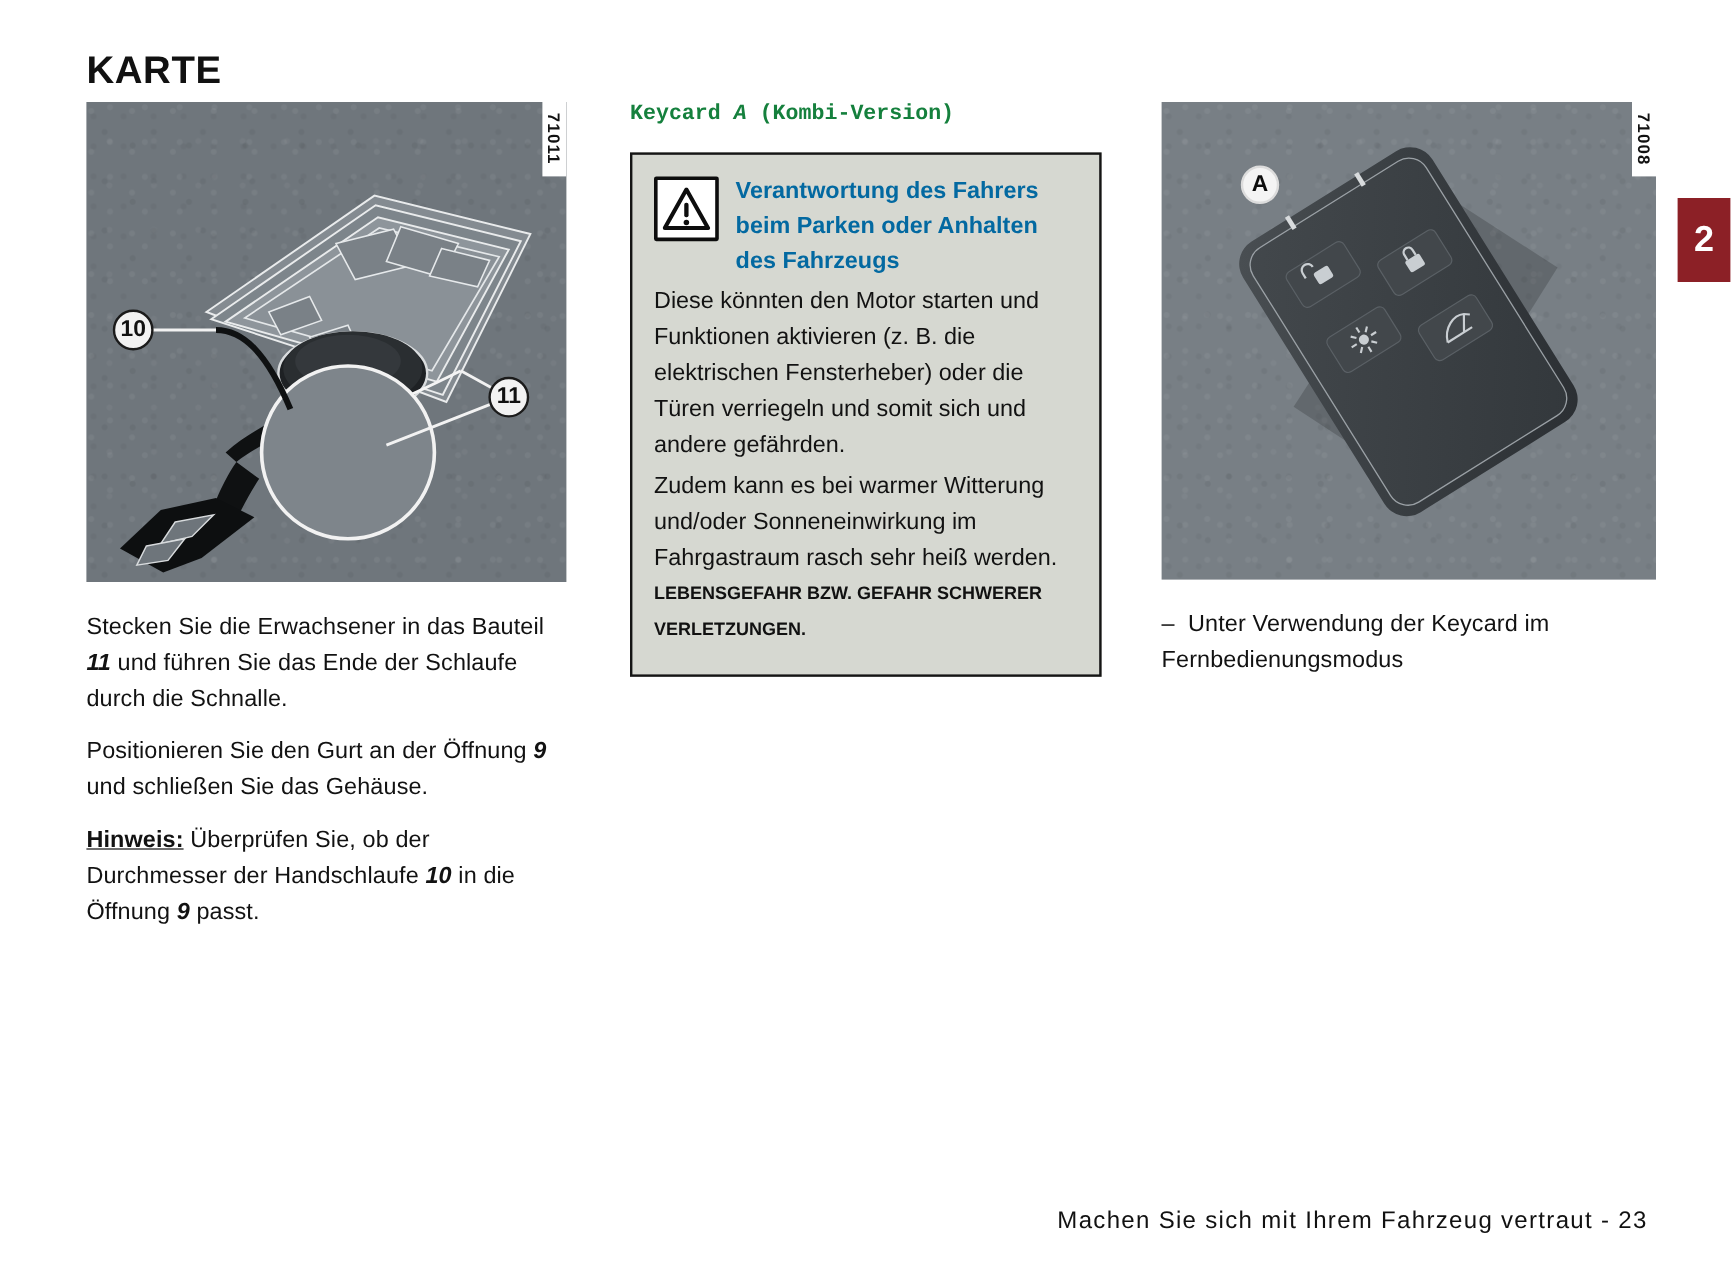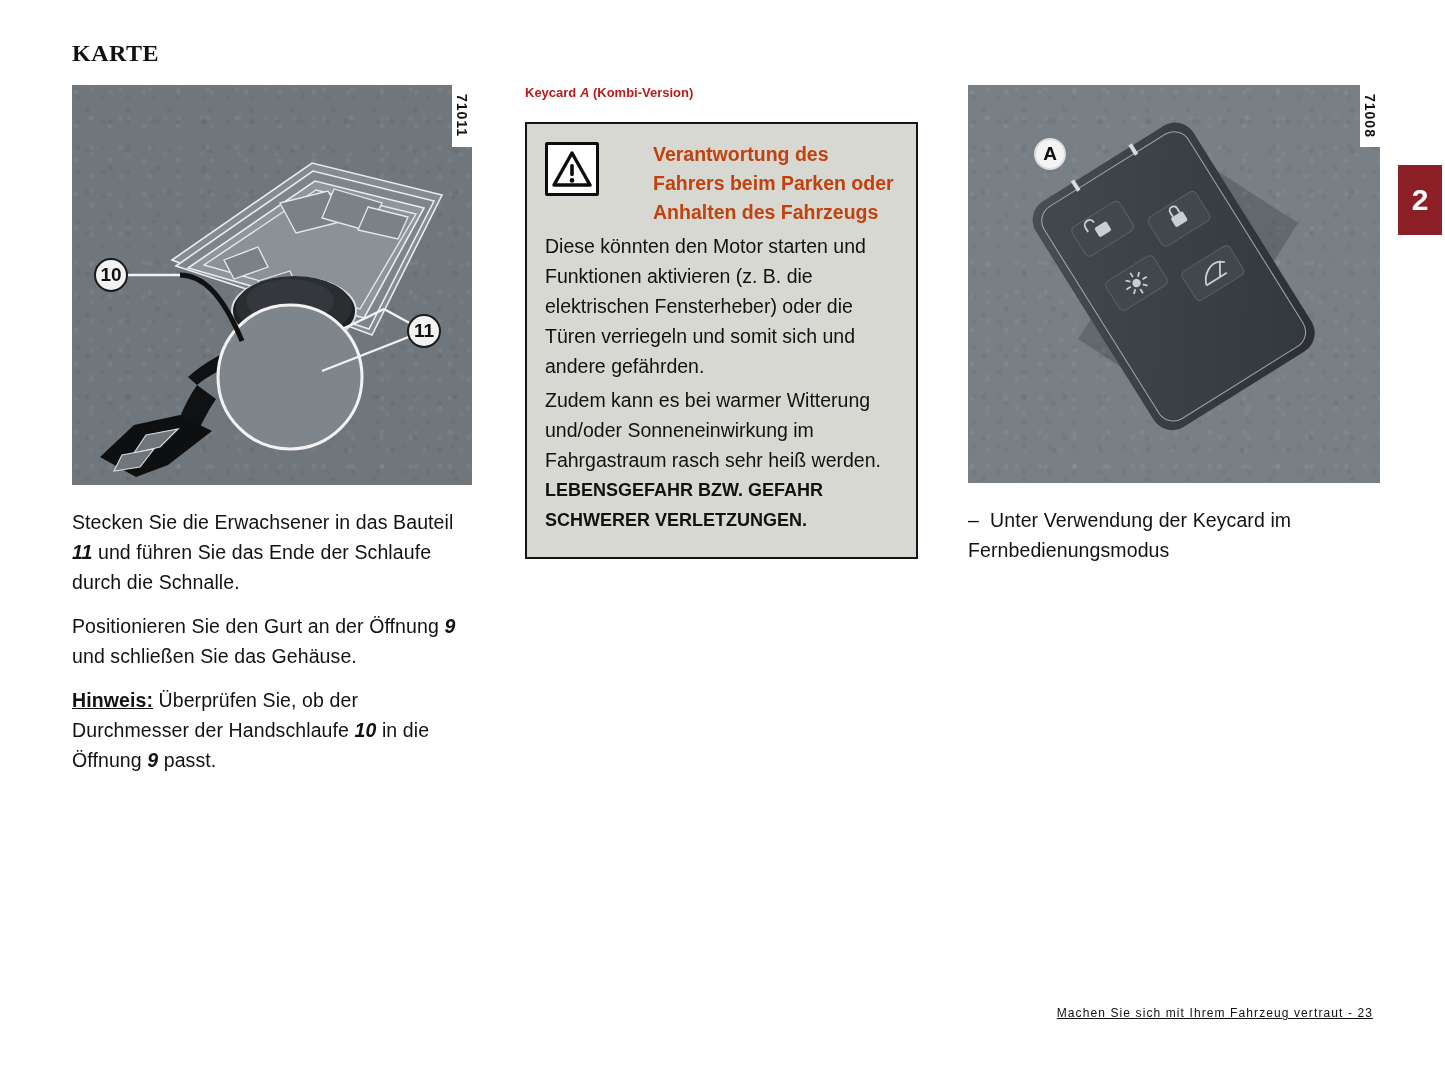--- a/index.html
+++ b/index.html
@@ -14,25 +14,24 @@
     font-family: "Liberation Sans", sans-serif;
     color: #111111;
     overflow: hidden;
   }
 
   
   #page-title {
     position: absolute;
     left: 72px;
     top: 40px;
-    font-size: 24px;
+    font-size: 32px;
     font-weight: bold;
     letter-spacing: 0.5px;
     color: #111;
-    font-family: Liberation Serif, serif;
   }
 
   
   #chapter-tab {
     position: absolute;
     left: 1398px;
     top: 165px;
     width: 44px;
     height: 70px;
     background: #8c2026;
@@ -131,24 +130,25 @@
   .body-text i { font-style: italic; font-weight: bold; }
 
   
   .h-main {
     font-size: 24px;
     font-weight: 600;
     margin: 0 0 30px 0;
     color: #111;
   }
   .h-sub {
-    font-size: 13px;
+    font-size: 18px;
     font-weight: 600;
     margin: 0 0 22px 0;
-    color: #b91c1c;
+    color: #15803d;
+    font-family: Liberation Mono, monospace;
   }
   .h-sub i { font-style: italic; font-weight: 700; }
 
   
   #warning-box {
     border: 2px solid #151515;
     background: #d6d8d1;
     padding: 16px 18px 22px 18px;
     box-sizing: border-box;
     width: 393px;
@@ -165,47 +165,45 @@
     background: #ffffff;
     box-sizing: border-box;
     display: flex; align-items: center; justify-content: center;
     border-radius: 2px;
     margin-top: 2px;
   }
   .warn-title {
     font-size: 19.5px;
     line-height: 29px;
     font-weight: bold;
-    color: #c2410c;
-    margin-left: 40px;
+    color: #0369a1;
   }
   .warn-para {
     font-size: 19.5px;
     line-height: 30px;
     margin: 4px 0 0 0;
     color: #121212;
   }
   .warn-strong {
-    font-size: 18px;
+    font-size: 15px;
     line-height: 30px;
     font-weight: bold;
     margin: 0;
     color: #111;
   }
 
   
   #footer {
     position: absolute;
     right: 72px;
     top: 1006px;
-    font-size: 12px;
+    font-size: 20px;
     letter-spacing: 1.1px;
     color: #111;
     font-family: "Liberation Sans", sans-serif;
-    text-decoration: underline;
   }
 </style>
 </head>
 <body>
 
 <div id="page-title">KARTE</div>
 
 <div id="chapter-tab" style="background: rgb(140, 32, 38);">2</div>
 
 <div class="column" id="col-left">

